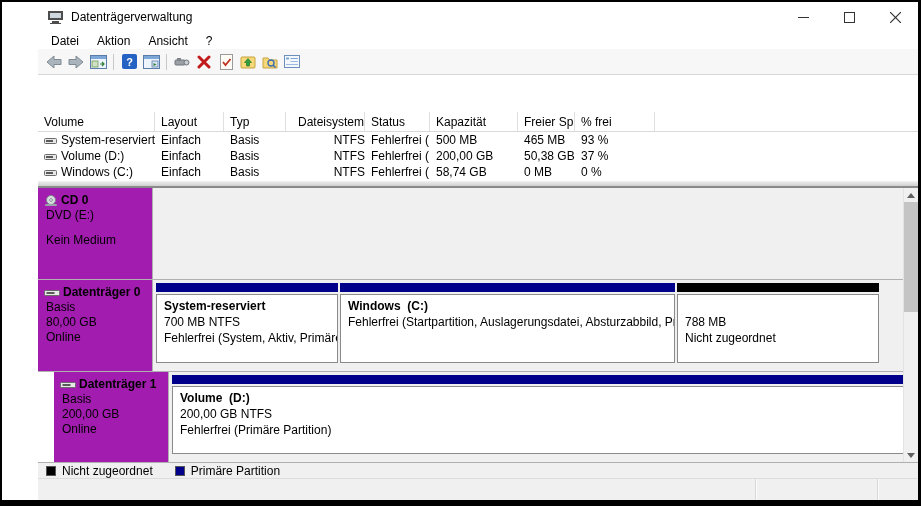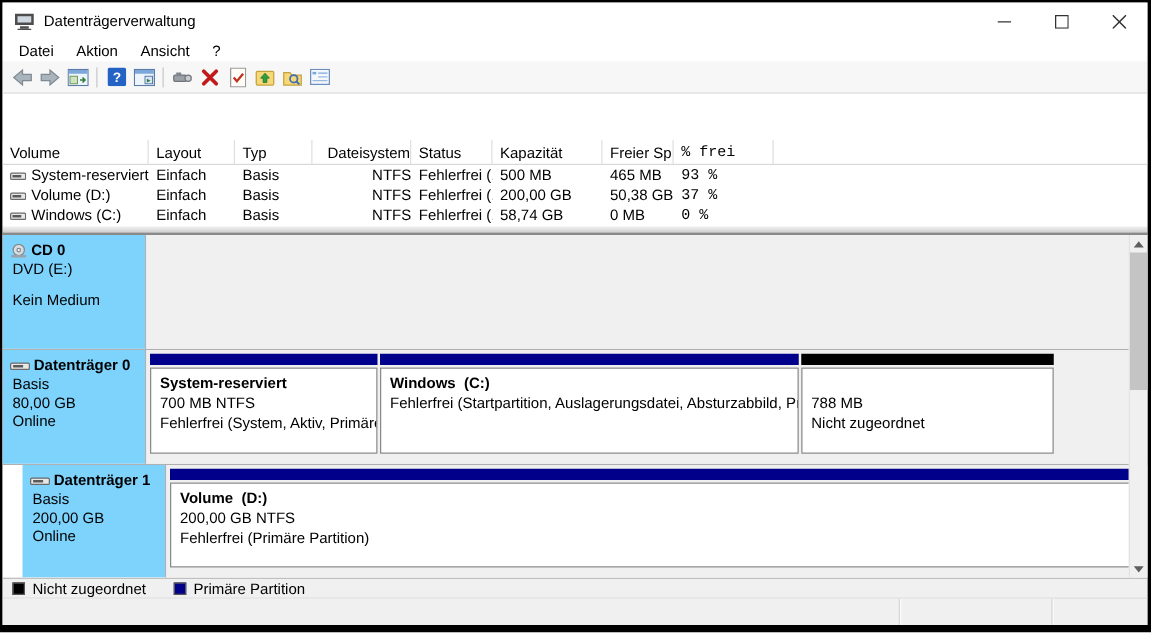--- a/index.html
+++ b/index.html
@@ -11,20 +11,21 @@
     background: #fff;
   }
   .window {
     width: 921px; height: 506px;
     border: 2px solid #000;
     border-right-width: 3px;
     border-bottom-width: 6px;
     background: #fff;
     display: flex; flex-direction: column;
     overflow: hidden;
+    padding-left: 36px;
   }
   
   .titlebar {
     height: 30px; flex: 0 0 30px;
     background: #fff;
     display: flex; align-items: center;
     padding-left: 9px;
   }
   .app-icon { width: 17px; height: 15px; margin-right: 7px; flex: 0 0 auto; }
   .title-text { font-size: 12px; }
@@ -61,40 +62,40 @@
   }
   .lv-row { display: flex; height: 16px; align-items: center; }
   .lv-cell { padding-left: 6px; overflow: hidden; white-space: nowrap; }
   .c0 { width: 117px; flex: 0 0 117px; }
   .c1 { width: 69px;  flex: 0 0 69px; }
   .c2 { width: 62px;  flex: 0 0 62px; }
   .c3 { width: 79px;  flex: 0 0 79px; text-align: right; }
   .c4 { width: 65px;  flex: 0 0 65px; }
   .c5 { width: 88px;  flex: 0 0 88px; }
   .c6 { width: 57px;  flex: 0 0 57px; }
-  .c7 { width: 80px;  flex: 0 0 80px; font-family: Liberation Mono, monospace; }
+  .c7 { width: 80px;  flex: 0 0 80px; }
   .c8 { flex: 1 1 auto; border-right: none; }
   .vol-cell { display: flex; align-items: center; gap: 4px; }
   .drive-ico { width: 13px; height: 9px; flex: 0 0 auto; }
   
   .splitter {
     height: 8px; flex: 0 0 8px;
     background: linear-gradient(#f2f2f2, #cfcfcf);
     border-top: 1px solid #ffffff;
     border-bottom: 2px solid #8a8a8a;
   }
   
   .graphview { position: relative; height: 274px; flex: 0 0 274px; background: #fff; overflow: hidden; }
   .disk-row { display: flex; border-bottom: 1px solid #b0b0b0; }
   .row-cd { height: 92px; }
   .row-d0 { height: 92px; }
   .row-d1 { height: 90px; border-bottom: none; margin-left: 16px; }
   .disk-label {
     width: 115px; flex: 0 0 115px;
-    background: #7dd3fc;
+    background: #a21caf;
     border-right: 1px solid #b0b0b0;
     padding: 5px 4px 0 8px;
     font-size: 12px; line-height: 15px;
     overflow: hidden;
   }
   .disk-label .dl-head { display: flex; align-items: center; gap: 3px; font-weight: bold; margin-left: -2px; }
   .disk-area {
     flex: 1 1 auto; background: #f0f0f0;
     display: flex; align-items: stretch;
     padding: 3px 4px 8px 3px;

